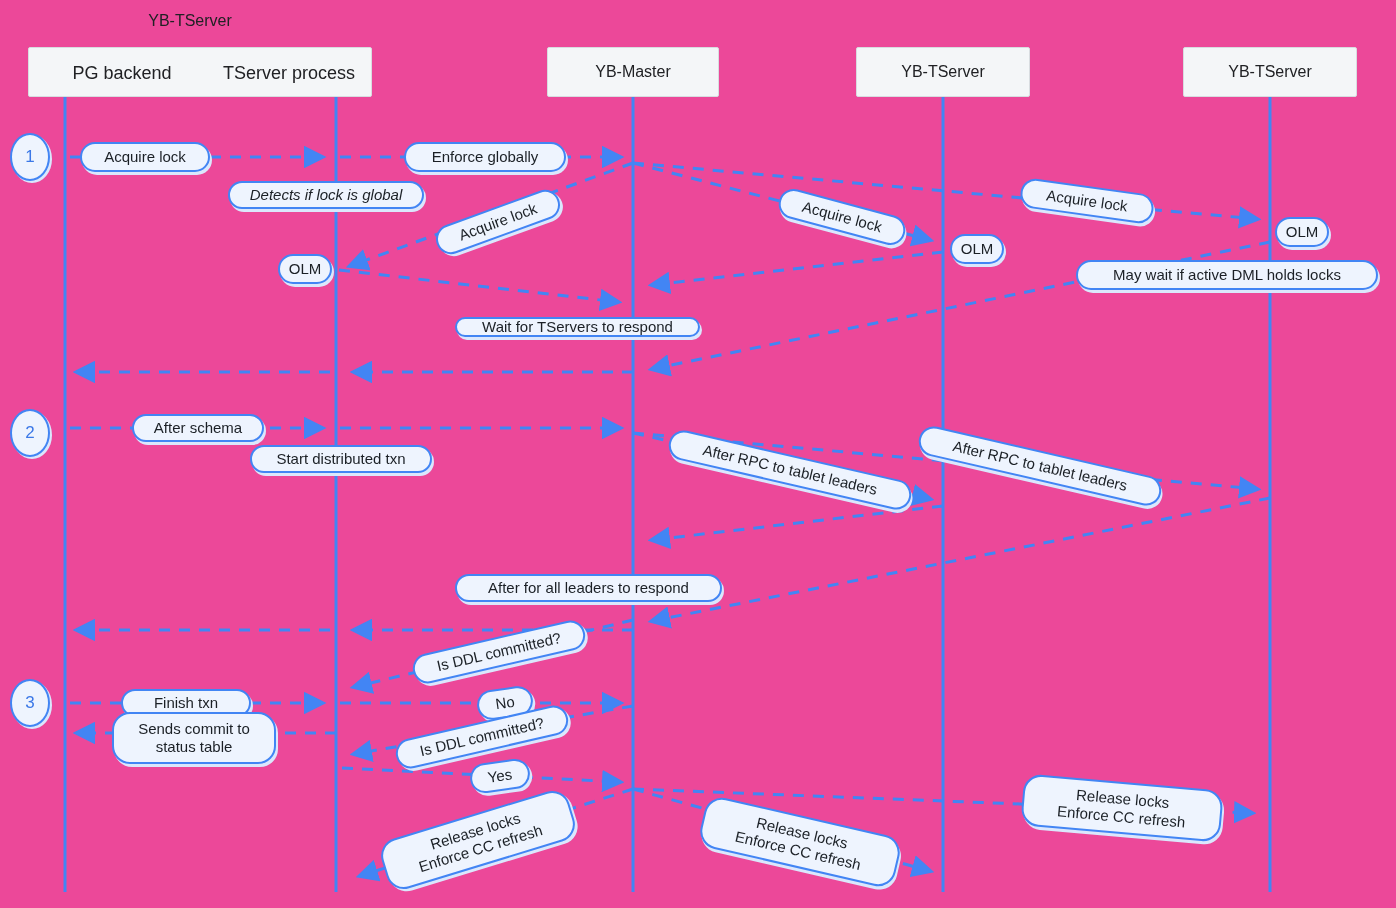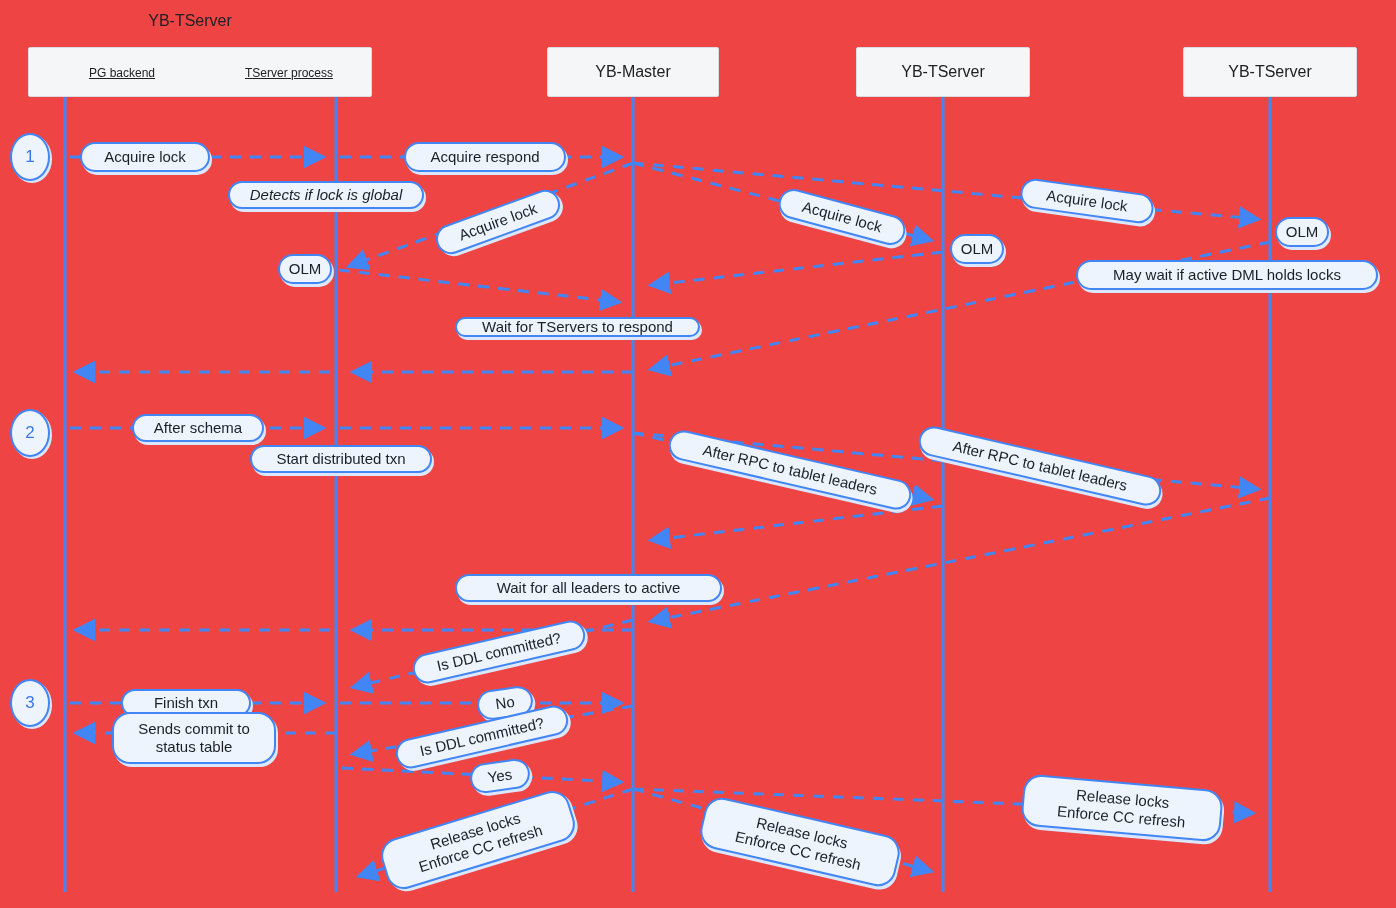--- a/index.html
+++ b/index.html
@@ -6,35 +6,35 @@
     --blue:#4285f4;
     --pillbg:#eef4fe;
     --pilltext:#1b2026;
     --headerbg:#f4f6f8;
     --headerborder:#d8dce0;
   }
   html,body{margin:0;padding:0;background:#ffffff;}
   #canvas{
     position:relative;
     width:1396px;height:908px;
-    background:#ef4444;
+    background:#ec4899;
     font-family:"Liberation Sans", sans-serif;
     overflow:hidden;
   }
   #wires{position:absolute;left:0;top:0;width:1396px;height:908px;}
   .hdr{
     position:absolute;top:47px;height:50px;
     box-sizing:border-box;
     background:var(--headerbg);
     border:1px solid var(--headerborder);
     border-radius:2px;
     display:flex;align-items:center;justify-content:center;
     font-size:16px;color:#202124;
   }
-  .hdr-label{position:absolute;top:0;height:50px;display:flex;align-items:center;justify-content:center;font-size:12px;color:#202124;text-decoration:underline;}
+  .hdr-label{position:absolute;top:0;height:50px;display:flex;align-items:center;justify-content:center;font-size:18px;color:#202124;}
   .group-title{
     position:absolute;left:120px;top:12px;width:140px;
     text-align:center;font-size:16px;color:#202124;
   }
   .pill{
     position:absolute;box-sizing:border-box;
     display:flex;align-items:center;justify-content:center;
     border:2.5px solid var(--blue);
     background:var(--pillbg);
     border-radius:18px;
@@ -116,36 +116,36 @@
   </div>
   <div class="hdr" style="left:547px;width:172px;">YB-Master</div>
   <div class="hdr" style="left:856px;width:174px;">YB-TServer</div>
   <div class="hdr" style="left:1183px;width:174px;">YB-TServer</div>
 
   <div class="step-circle" style="top:133px;">1</div>
   <div class="step-circle" style="top:409px;">2</div>
   <div class="step-circle" style="top:679px;">3</div>
 
   <div class="pill" style="left:80px;top:142px;width:130px;height:30px;">Acquire lock</div>
-  <div class="pill" style="left:404px;top:142px;width:162px;height:30px;">Acquire respond</div>
+  <div class="pill" style="left:404px;top:142px;width:162px;height:30px;">Enforce globally</div>
   <div class="pill" style="left:228px;top:181px;width:196px;height:28px;font-style:italic;">Detects if lock is global</div>
   <div class="pill" style="left:433px;top:207px;width:130px;height:30px;transform:rotate(-20deg);">Acquire lock</div>
   <div class="pill" style="left:278px;top:254px;width:54px;height:30px;">OLM</div>
   <div class="pill" style="left:777px;top:202px;width:130px;height:30px;transform:rotate(15deg);">Acquire lock</div>
   <div class="pill" style="left:950px;top:234px;width:54px;height:30px;">OLM</div>
   <div class="pill" style="left:1020px;top:186px;width:134px;height:30px;transform:rotate(8deg);">Acquire lock</div>
   <div class="pill" style="left:1275px;top:217px;width:54px;height:30px;">OLM</div>
   <div class="pill" style="left:1076px;top:260px;width:302px;height:30px;">May wait if active DML holds locks</div>
   <div class="pill" style="left:455px;top:317px;width:245px;height:20px;">Wait for TServers to respond</div>
 
   <div class="pill" style="left:132px;top:414px;width:132px;height:28px;">After schema</div>
   <div class="pill" style="left:250px;top:445px;width:182px;height:28px;">Start distributed txn</div>
   <div class="pill" style="left:666px;top:455px;width:248px;height:30px;transform:rotate(13deg);">After RPC to tablet leaders</div>
   <div class="pill" style="left:916px;top:451px;width:248px;height:30px;transform:rotate(13deg);">After RPC to tablet leaders</div>
-  <div class="pill" style="left:455px;top:574px;width:267px;height:28px;">Wait for all leaders to active</div>
+  <div class="pill" style="left:455px;top:574px;width:267px;height:28px;">After for all leaders to respond</div>
 
   <div class="pill" style="left:411px;top:637px;width:176px;height:30px;transform:rotate(-13deg);">Is DDL committed?</div>
   <div class="pill" style="left:121px;top:689px;width:130px;height:28px;">Finish txn</div>
   <div class="pill" style="left:477px;top:688px;width:56px;height:30px;transform:rotate(-8deg);">No</div>
   <div class="pill" style="left:112px;top:712px;width:164px;height:52px;">Sends commit to
 status table</div>
   <div class="pill" style="left:394px;top:722px;width:176px;height:30px;transform:rotate(-13deg);">Is DDL committed?</div>
   <div class="pill" style="left:470px;top:761px;width:60px;height:30px;transform:rotate(-8deg);">Yes</div>
   <div class="pill" style="left:380px;top:814px;width:196px;height:52px;transform:rotate(-17deg);">Release locks
 Enforce CC refresh</div>

